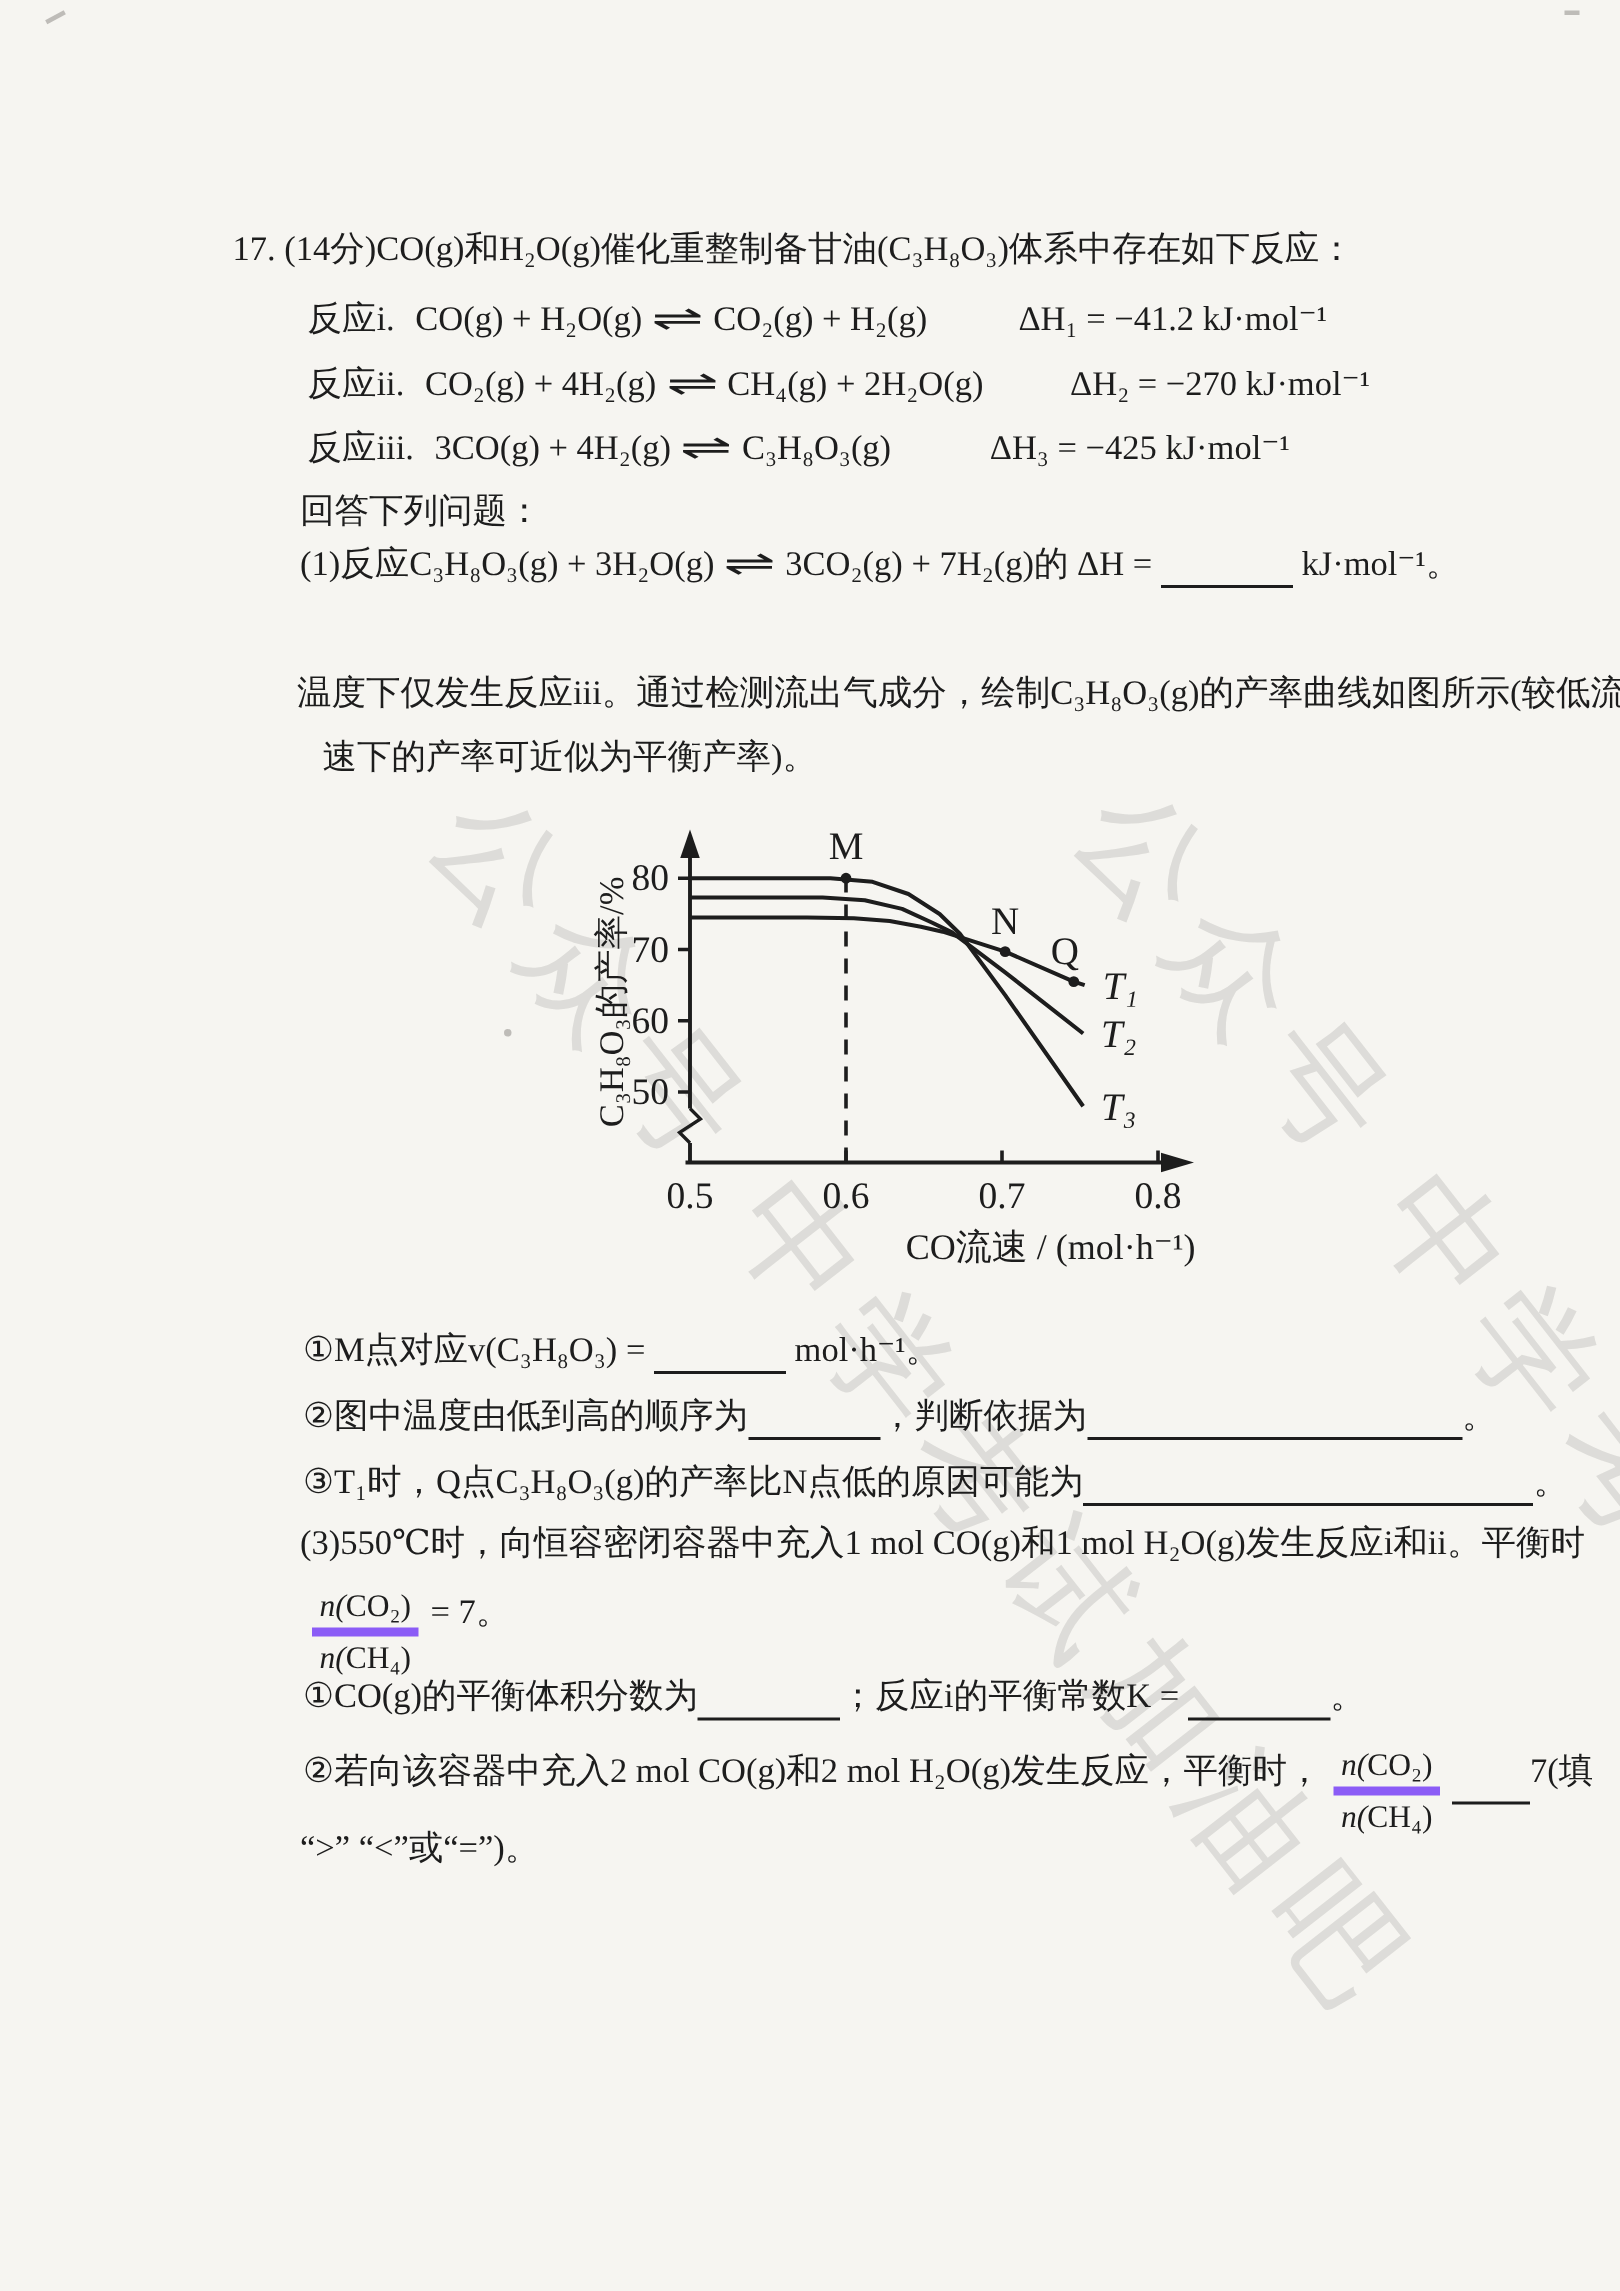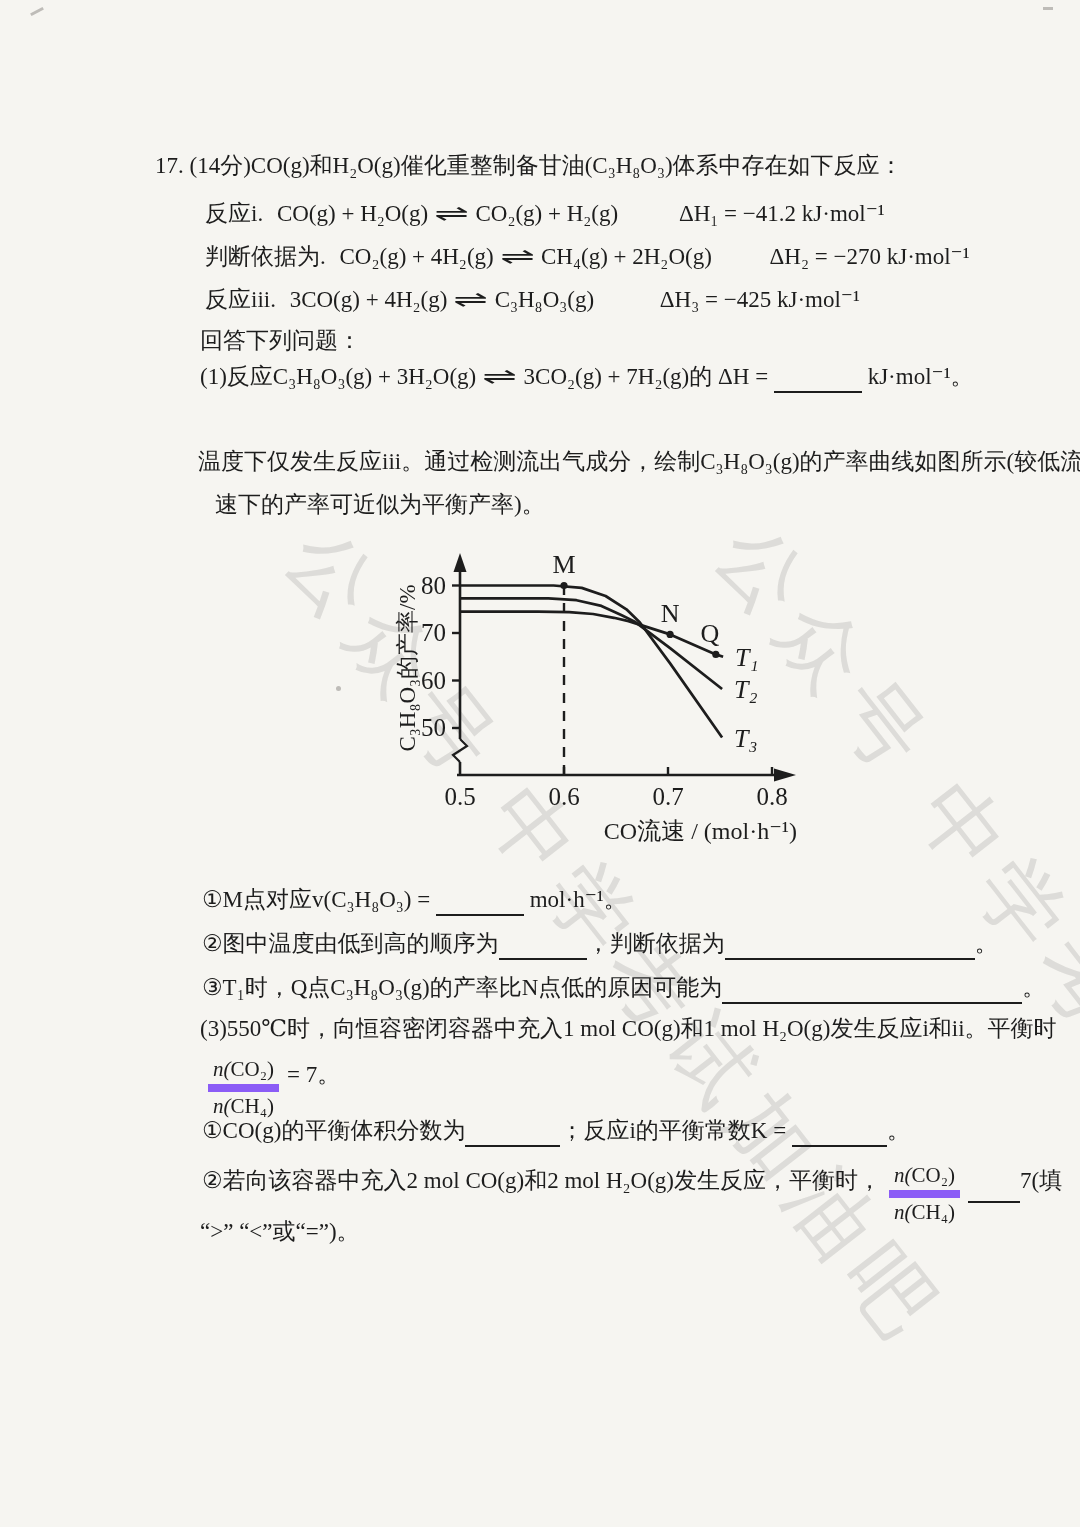--- a/index.html
+++ b/index.html
@@ -11,21 +11,21 @@
     color:#1d1d1d; font-size:23px; line-height:32px;
   }
   .row { position:absolute; white-space:nowrap; z-index:2; }
   .flexrow { position:absolute; display:flex; align-items:center; white-space:nowrap; z-index:2; }
   .blank { display:inline-block; border-bottom:2.2px solid #1d1d1d; height:1.05em; vertical-align:bottom; }
   .blank.low { align-self:flex-end; margin-bottom:9px; height:6px; }
   .eqarrow { display:inline-block; transform:scaleX(1.8); padding:0 14px; font-family:"DejaVu Sans",sans-serif; }
   .rx { width:870px; }
   .rx .dh { display:inline-block; }
   .frac { display:inline-flex; flex-direction:column; align-items:center; margin:0 8px; font-size:21px; line-height:1.35; }
-  .frac .fnum { border-bottom:8px solid #8b5cf6; padding:0 5px;margin-top:25px; }
+  .frac .fnum { border-bottom:6px solid #8b5cf6; padding:0 5px;margin-top:25px; }
   .frac .fden { padding:0 5px; }
   .frac .fnum::first-letter, .frac .fden::first-letter { font-style:italic; }
   .chart { position:absolute; left:345px; top:540px; z-index:2; }
   svg text { font-family:"Liberation Serif","DejaVu Serif","DejaVu Sans",serif; fill:#1d1d1d; }
   .wm {
     position:absolute; z-index:1; white-space:nowrap;
     font-size:84px; letter-spacing:13px; color:rgba(70,70,70,0.14);
     transform:rotate(52deg); transform-origin:0 0;
   }
   .footer { position:absolute; top:1424px; left:0; width:100%; text-align:center;
@@ -49,21 +49,21 @@
     <span>(14分)CO(g)和H₂O(g)催化重整制备甘油(C₃H₈O₃)体系中存在如下反应：</span>
   </div>
 
   <div class="row rx" style="left:205px;top:197px;">
     <span>反应i.</span>
     <span style="margin-left:8px;">CO(g) + H₂O(g)</span><span class="eqarrow">⇌</span><span>CO₂(g) + H₂(g)</span>
     <span class="dh" style="margin-left:55px;">ΔH₁ = −41.2 kJ·mol⁻¹</span>
   </div>
 
   <div class="row rx" style="left:205px;top:240px;">
-    <span>判断依据为.</span>
+    <span>反应ii.</span>
     <span style="margin-left:8px;">CO₂(g) + 4H₂(g)</span><span class="eqarrow">⇌</span><span>CH₄(g) + 2H₂O(g)</span>
     <span class="dh" style="margin-left:52px;">ΔH₂ = −270 kJ·mol⁻¹</span>
   </div>
 
   <div class="row rx" style="left:205px;top:283px;">
     <span>反应iii.</span>
     <span style="margin-left:8px;">3CO(g) + 4H₂(g)</span><span class="eqarrow">⇌</span><span>C₃H₈O₃(g)</span>
     <span class="dh" style="margin-left:60px;">ΔH₃ = −425 kJ·mol⁻¹</span>
   </div>
 

